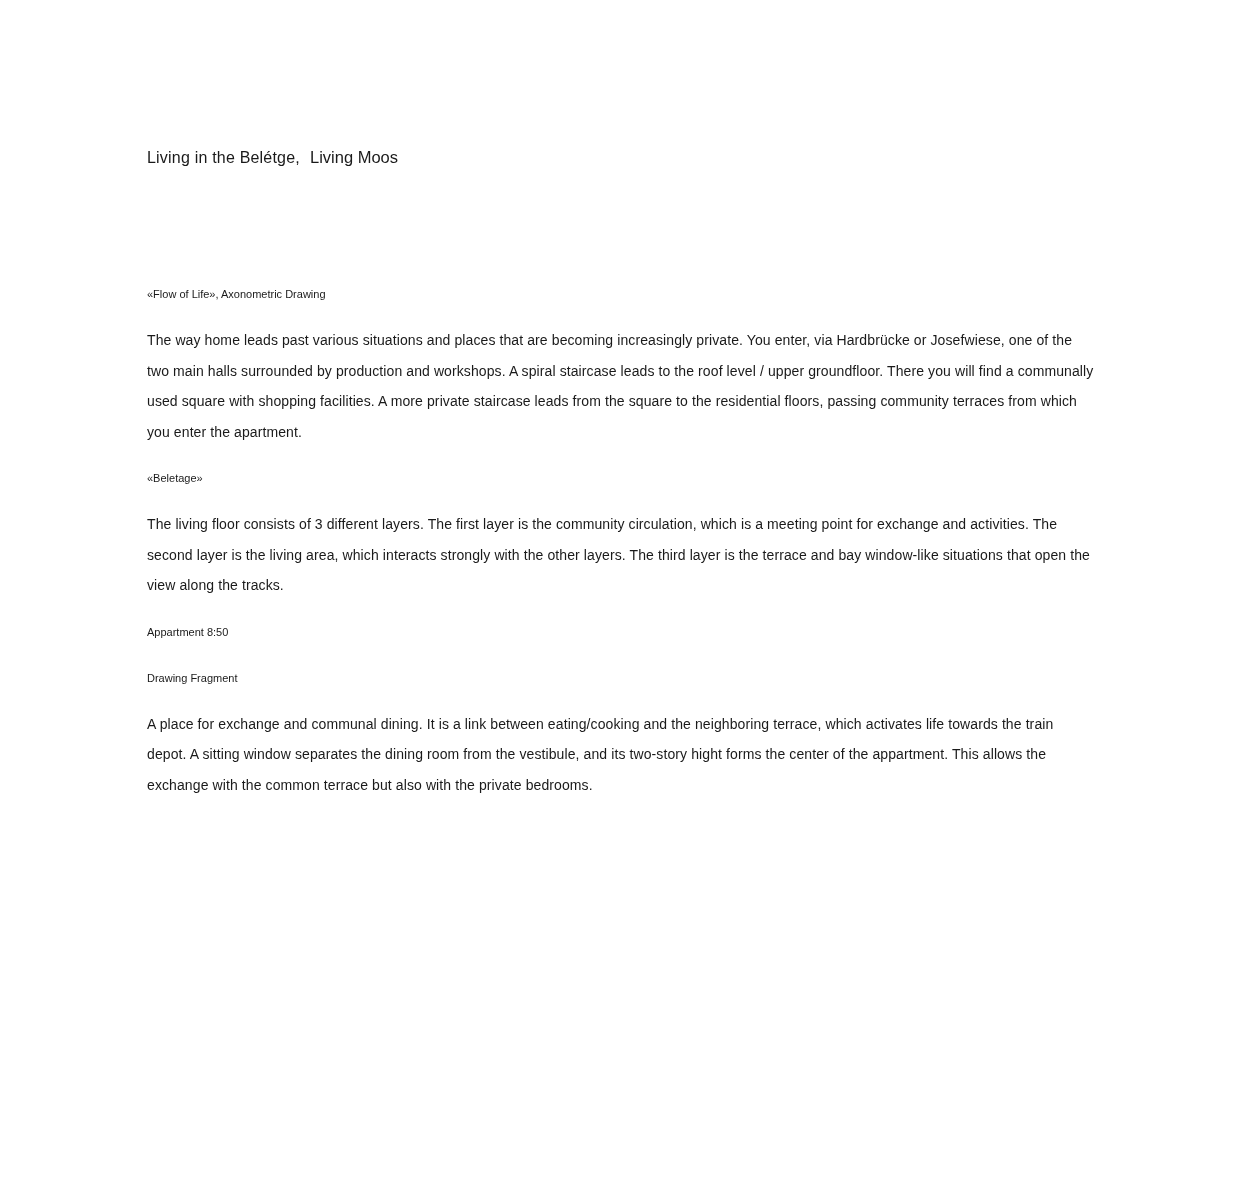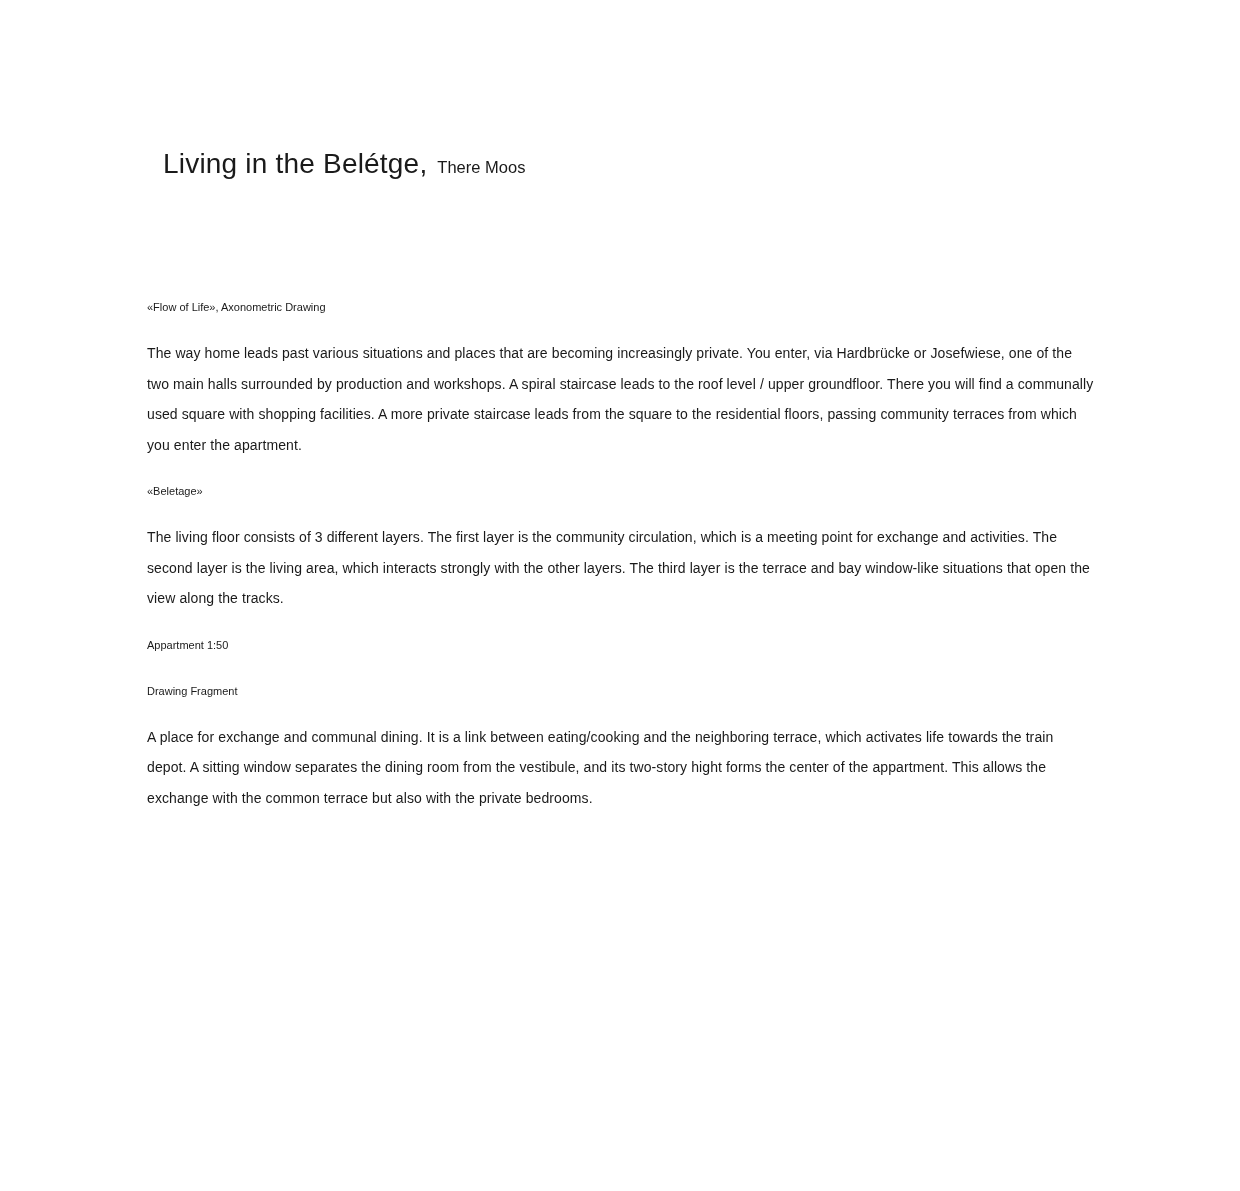--- a/index.html
+++ b/index.html
@@ -22,25 +22,24 @@
     width: 948px;
     color: #1a1a1a;
   }
   .title-line {
     display: flex;
     align-items: baseline;
     gap: 10px;
     margin-bottom: 112px;
   }
   .doc-title {
-    font-size: 28px;
+    font-size: 16px;
     font-weight: 400;
     color: #1a1a1a;
     letter-spacing: 0.2px;
-    margin-left: 16px;
   }
   .doc-author {
     font-size: 16.5px;
     font-weight: 400;
     color: #1a1a1a;
   }
   .section { margin-bottom: 0; }
   .section-heading {
     font-size: 11px;
     font-weight: 400;
@@ -58,35 +57,35 @@
   }
 </style>
 </head>
 <body>
 
 <div class="page">
   <div class="content">
 
     <div class="title-line">
       <span class="doc-title">Living in the Belétge,</span>
-      <span class="doc-author">There Moos</span>
+      <span class="doc-author">Living Moos</span>
     </div>
 
     <div class="section">
       <p class="section-heading">«Flow of Life», Axonometric Drawing</p>
       <p class="section-body">The way home leads past various situations and places that are becoming increasingly private. You enter, via Hardbrücke or Josefwiese, one of the two main halls surrounded by production and workshops. A spiral staircase leads to the roof level / upper groundfloor. There you will find a communally used square with shopping facilities. A more private staircase leads from the square to the residential floors, passing community terraces from which you enter the apartment.</p>
     </div>
 
     <div class="section">
       <p class="section-heading">«Beletage»</p>
       <p class="section-body">The living floor consists of 3 different layers. The first layer is the community circulation, which is a meeting point for exchange and activities. The second layer is the living area, which interacts strongly with the other layers. The third layer is the terrace and bay window-like situations that open the view along the tracks.</p>
     </div>
 
     <div class="section">
-      <p class="section-heading">Appartment 1:50</p>
+      <p class="section-heading">Appartment 8:50</p>
     </div>
 
     <div class="section">
       <p class="section-heading">Drawing Fragment</p>
       <p class="section-body">A place for exchange and communal dining. It is a link between eating/cooking and the neighboring terrace, which activates life towards the train depot. A sitting window separates the dining room from the vestibule, and its two-story hight forms the center of the appartment. This allows the exchange with the common terrace but also with the private bedrooms.</p>
     </div>
 
   </div>
 </div>
 

